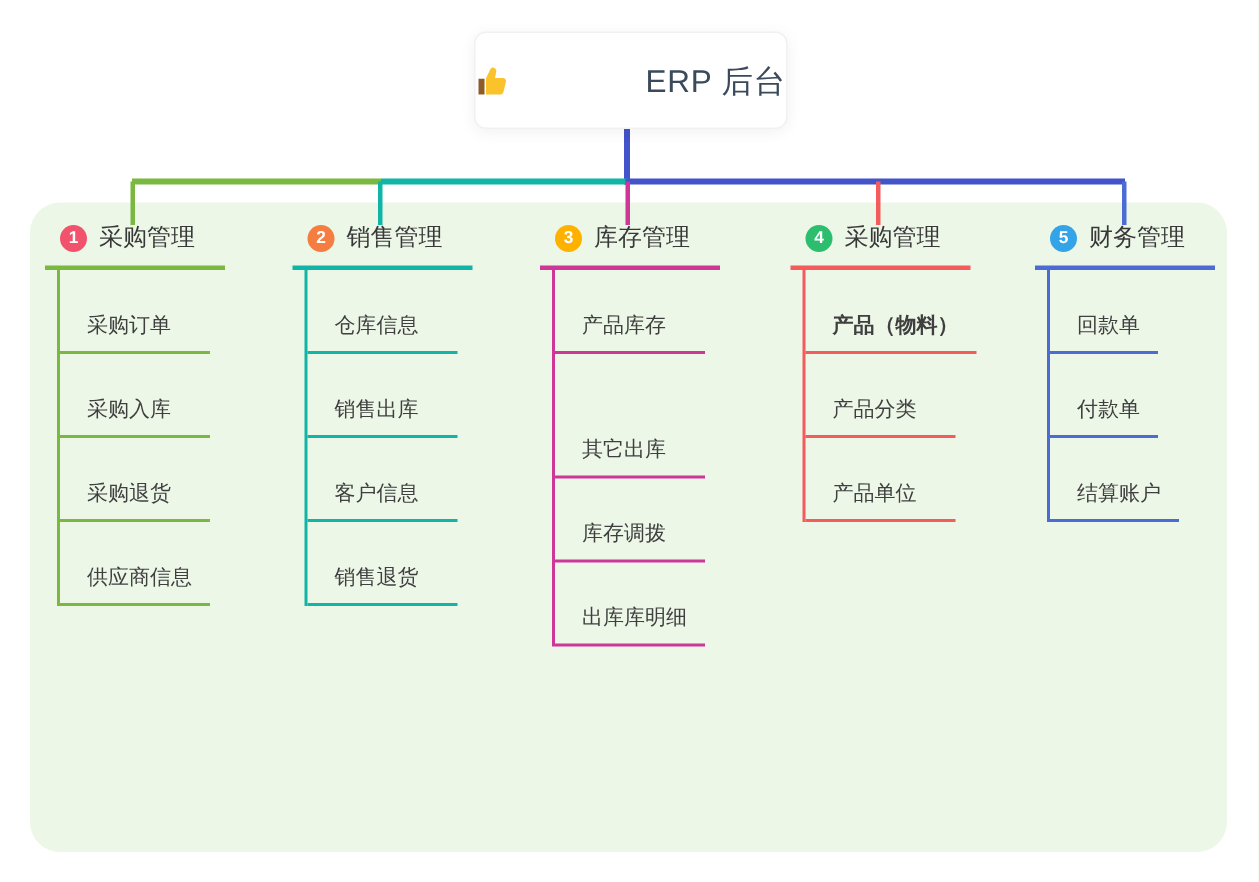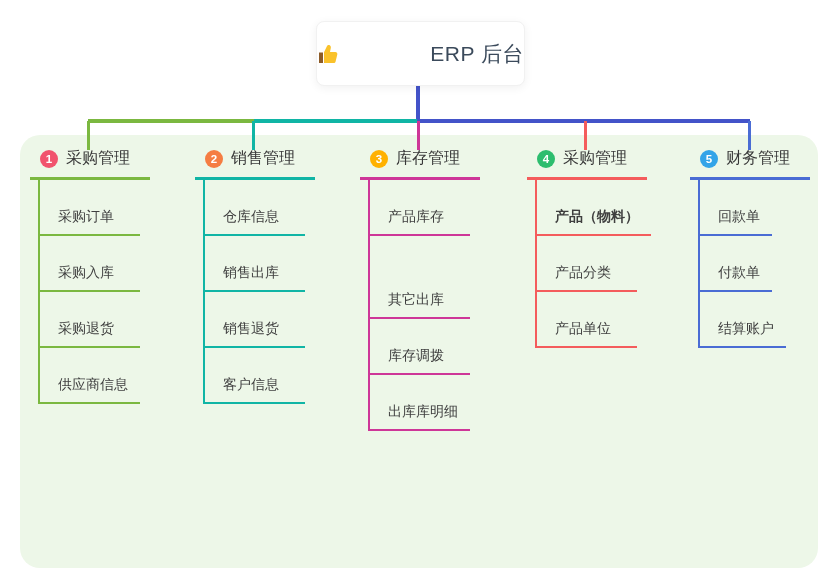--- a/index.html
+++ b/index.html
@@ -118,24 +118,24 @@
     <span class="branch-title">销售管理</span>
   </div>
   <div class="items" style="border-left-color: rgb(16, 181, 165);">
       <div class="item" style="border-bottom-color: rgb(16, 181, 165);">
         <span class="item-label">仓库信息</span>
       </div>
       <div class="item" style="border-bottom-color: rgb(16, 181, 165);">
         <span class="item-label">销售出库</span>
       </div>
       <div class="item" style="border-bottom-color: rgb(16, 181, 165);">
-        <span class="item-label">销售退货</span>
+        <span class="item-label">客户信息</span>
       </div>
       <div class="item" style="border-bottom-color: rgb(16, 181, 165);">
-        <span class="item-label">客户信息</span>
+        <span class="item-label">销售退货</span>
       </div>
     </div>
 </div>
 
 <div class="branch branch-3">
   <div class="branch-header" style="border-bottom-color: rgb(206, 54, 152);">
     <span class="badge" style="background-color: rgb(255, 177, 0);">3</span>
     <span class="branch-title">库存管理</span>
   </div>
   <div class="items" style="border-left-color: rgb(206, 54, 152);">

